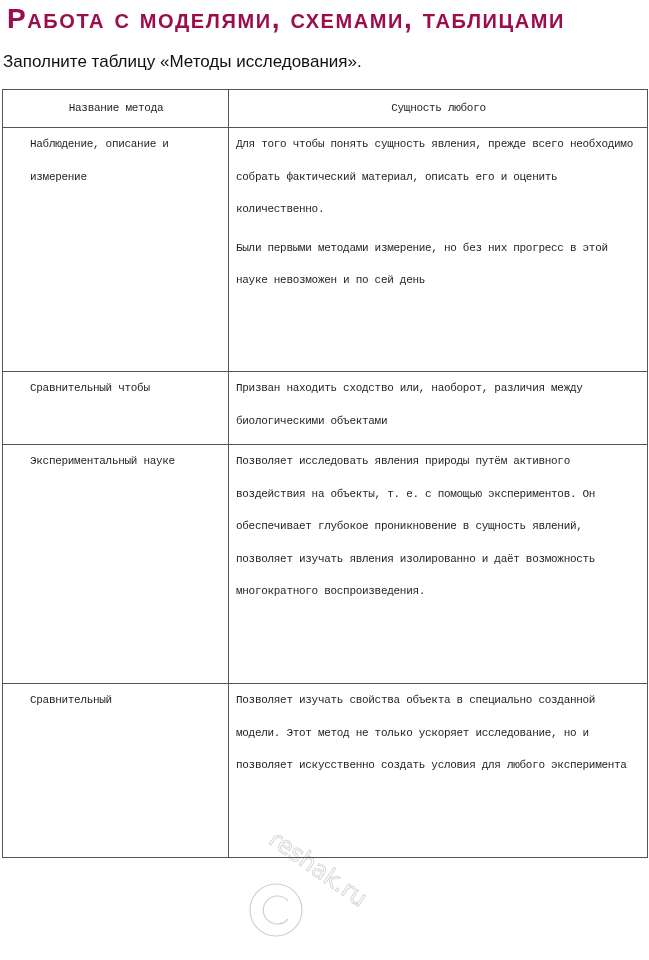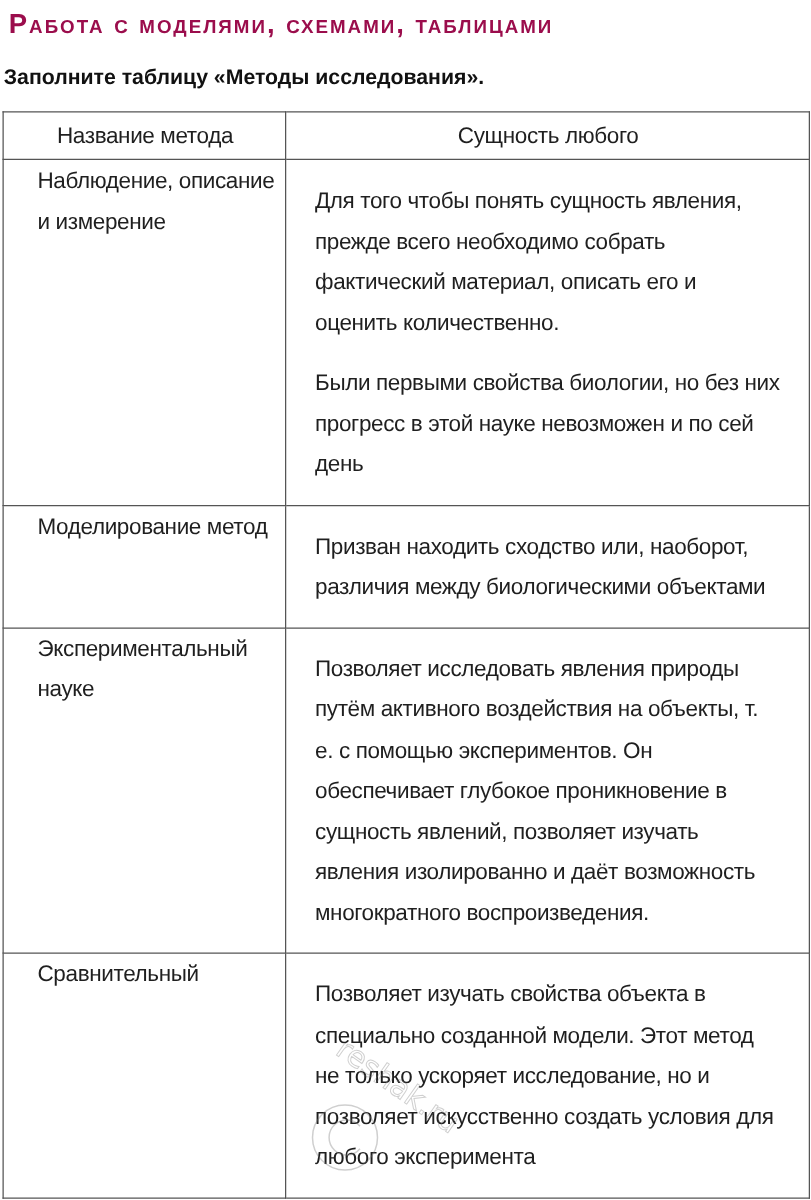--- a/index.html
+++ b/index.html
@@ -1,30 +1,30 @@
 <!DOCTYPE html>
 <html><head>
   <meta charset="utf-8">
   <style>
     html, body { margin: 0; padding: 0; background: #ffffff; }
     body { width: 649px; height: 960px; position: relative; overflow: hidden;
            font-family: "DejaVu Sans", sans-serif; color: #1a1a1a; }
     .title { position: absolute; left: 7px; top: 2px; height: 34px; white-space: nowrap;
              font-family: "Liberation Sans", sans-serif; font-weight: bold; color: #9b0d4c;
-             font-size: 22px; letter-spacing: 1.6px; font-variant: small-caps; line-height: 34px; }
+             font-size: 28px; letter-spacing: 1.6px; font-variant: small-caps; line-height: 34px; }
     .task { position: absolute; left: 3px; top: 52px; font-family: "Liberation Sans", sans-serif;
-            font-weight: bold; font-size: 17px; color: #111; white-space: nowrap; }
+            font-weight: normal; font-size: 17px; color: #111; white-space: nowrap; }
     table { position: absolute; left: 2px; top: 89px; width: 646px; border-collapse: collapse;
             table-layout: fixed; }
     td, th { border: 1.5px solid #555; vertical-align: top; font-weight: normal;
-             font-family: Liberation Sans, sans-serif; font-size: 18px; color: #1f1f1f;
+             font-family: Liberation Mono, monospace; font-size: 11px; color: #1f1f1f;
              line-height: 32.5px; padding: 0 6px 0 7px; letter-spacing: -0.3px; }
     th { text-align: center; height: 37px; line-height: 37px; }
     col.c1 { width: 226px; }
-    .p { margin: 16px; }
+    .p { margin: 0; }
     .p + .p { margin-top: 6px; }
     .r1 td { height: 243px; padding-top: 0; }
     .r2 td { height: 72px; }
     .r3 td { height: 104px; }
     .r4 td { height: 238px; }
     .r5 td { height: 173px; }
     .cell-text { display: block; padding-top: 0px; margin-left: 20px; }
     .watermark { position: absolute; left: 236px; top: 835px; width: 130px; height: 110px;
                  pointer-events: none; opacity: 0.35; }
   </style>
@@ -46,26 +46,26 @@
       <th>Сущность любого</th>
     </tr>
   </thead>
   <tbody>
     <tr class="r1">
       <td>
           <span class="cell-text">Наблюдение, описание и измерение</span>
         </td>
       <td>
         <p class="p">Для того чтобы понять сущность явления, прежде всего необходимо собрать фактический материал, описать его и оценить количественно.</p>
-        <p class="p">Были первыми свойства биологии, но без них прогресс в этой науке невозможен и по сей день</p>
+        <p class="p">Были первыми методами измерение, но без них прогресс в этой науке невозможен и по сей день</p>
       </td>
     </tr>
     <tr class="r2">
       <td>
-          <span class="cell-text">Моделирование метод</span>
+          <span class="cell-text">Сравнительный чтобы</span>
         </td>
       <td>
           <p class="p">Призван находить сходство или, наоборот, различия между биологическими объектами</p>
         </td>
     </tr>
     <tr class="r4">
       <td>
           <span class="cell-text">Экспериментальный науке</span>
         </td>
       <td>

